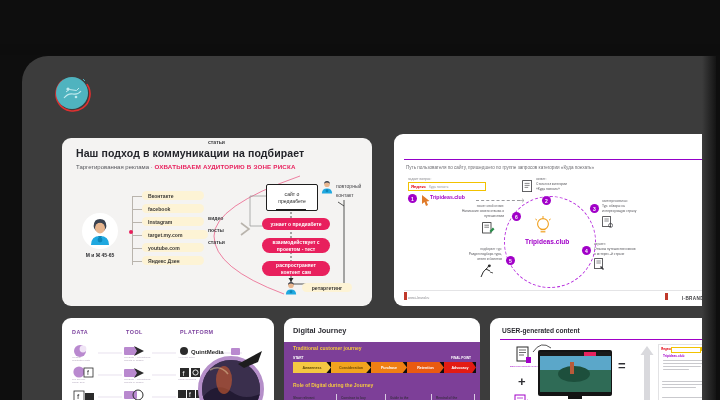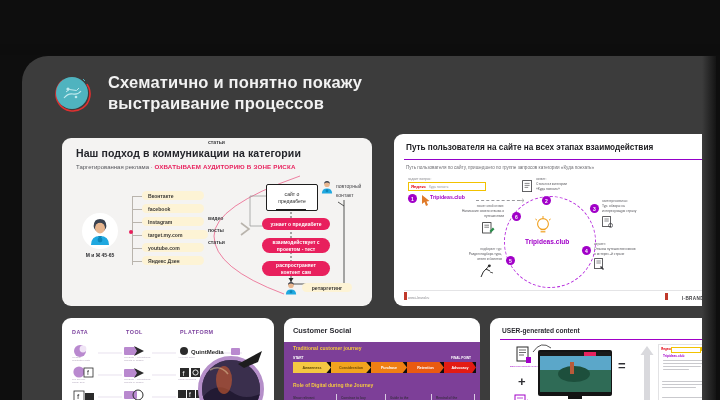--- a/index.html
+++ b/index.html
@@ -115,25 +115,24 @@
           <circle cx="21" cy="22" r="17" fill="none" stroke="#e03030" stroke-width="1.6" stroke-dasharray="80 26" transform="rotate(-35 21 22)"></circle>
           <circle cx="20" cy="21" r="16" fill="#4fb3bf"></circle>
           <path d="M12 26 q4 -5 9 -4 q5 1 8 -3" stroke="#bfe9ee" stroke-width="1.2" fill="none"></path>
           <path d="M14 20 q3 -4 7 -2 q4 2 6 -2" stroke="#bfe9ee" stroke-width="1" fill="none"></path>
           <circle cx="16" cy="17" r="1.6" fill="#bfe9ee"></circle>
           <circle cx="24" cy="25" r="1.3" fill="#bfe9ee"></circle>
           <path d="M28 9 l3 3 l-3 2 z" fill="#4fb3bf"></path>
           <path d="M31 7 l2 2" stroke="#4fb3bf" stroke-width="1"></path>
         </svg>
       </div>
-      <div class="title">Схематично и понятно покажу выстраивание процессов</div>
     </div>
 
     <div class="panel" id="p1">
-      <div class="p1-title">Наш подход в коммуникации на категории</div>
+      <div class="p1-title">Наш подход в коммуникации на подбирает</div>
       <div class="p1-sub">
         <span>Таргетированная реклама ·</span>
         <span class="p1-strong">ОХВАТЫВАЕМ АУДИТОРИЮ В ЗОНЕ РИСКА</span>
       </div>
 
       <svg style="position:absolute;left:120px;top:36px;" width="130" height="126">
         <path d="M118 2 q-86 30 -86 60 q0 32 70 58" stroke="#e8205d" stroke-width="1" fill="none" opacity=".55"></path>
       </svg>
 
       <div class="avatar av-main">
@@ -204,21 +203,20 @@
       <svg style="position:absolute;left:222px;top:143px;" width="14" height="14" viewBox="0 0 30 30">
         <ellipse cx="15" cy="9" rx="6" ry="6" fill="#e8b68f"></ellipse>
         <path d="M9 8 q6 -5 12 0 q0 -6 -6 -6 q-6 0 -6 6z" fill="#3a4250"></path>
         <path d="M4 29 q0 -11 11 -11 q11 0 11 11z" fill="#1fa8e0"></path>
         <circle cx="15" cy="23" r="3" fill="#0d86b8"></circle>
       </svg>
       <div class="retarg" style="left:240px;top:145px;width:50px;">ретаргетинг</div>
     </div>
 
     <div class="panel" id="p2">
-      <div class="p2-title">Путь пользователя на сайте на всех этапах взаимодействия</div>
       <div class="rule"></div>
       <div class="p2-sub">Путь пользователя по сайту, пришедшего по группе запросов категории «Куда поехать»</div>
 
       <div class="yrow">задает вопрос:</div>
       <div class="ybox">
         <span class="ylogo">Яндекс</span>
         <span class="ytext">Куда поехать</span>
       </div>
 
       <div class="stepnum" style="left:14px;top:60px;">1</div>
@@ -390,21 +388,21 @@
         </svg>
       </div>
       <svg style="position:absolute;right:8px;top:30px;" width="30" height="22">
         <path d="M2 16 L26 3 L22 14 L8 20 Z" fill="#1d1d1d"></path>
       </svg>
       <div style="position:absolute;right:34px;top:30px;width:9px;height:7px;background:#b989cf;border-radius:1px;"></div>
 
     </div>
 
     <div class="panel" id="p4">
-      <div class="cjtitle">Customer Social</div>
+      <div class="cjtitle">Digital Journey</div>
       <div class="cjband"></div>
       <div class="cjsub">Traditional customer journey</div>
       <div class="cjstart" style="left:9px;">START</div>
       <div class="cjstart" style="right:9px;">FINAL POINT</div>
 
       <div class="stage" style="left:9px;width:38px;">
         <div class="chev" style="background:#f4c842;color:#5b4605;">Awareness</div>
       </div>
       <div class="stage" style="left:47px;width:40px;">
         <div class="chev" style="background:#f2a41e;color:#6b4a06;">Consideration</div>

